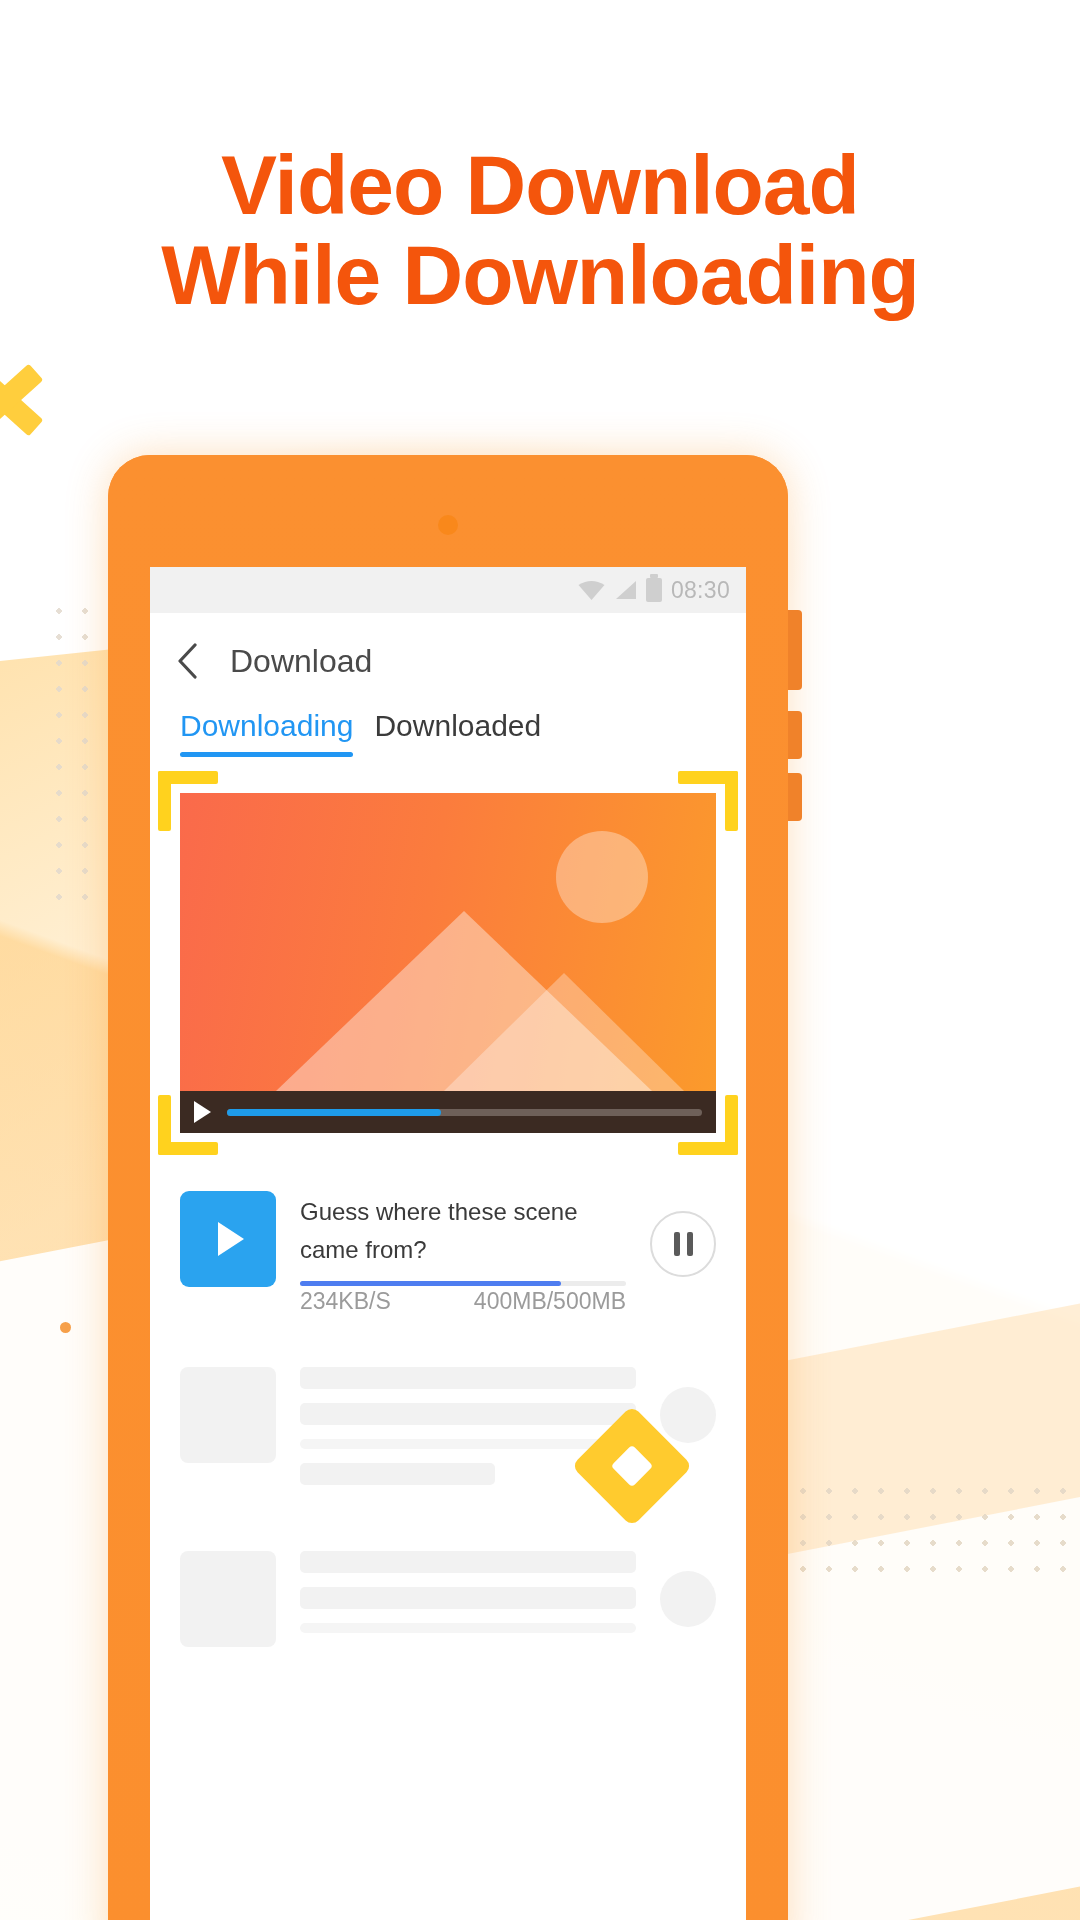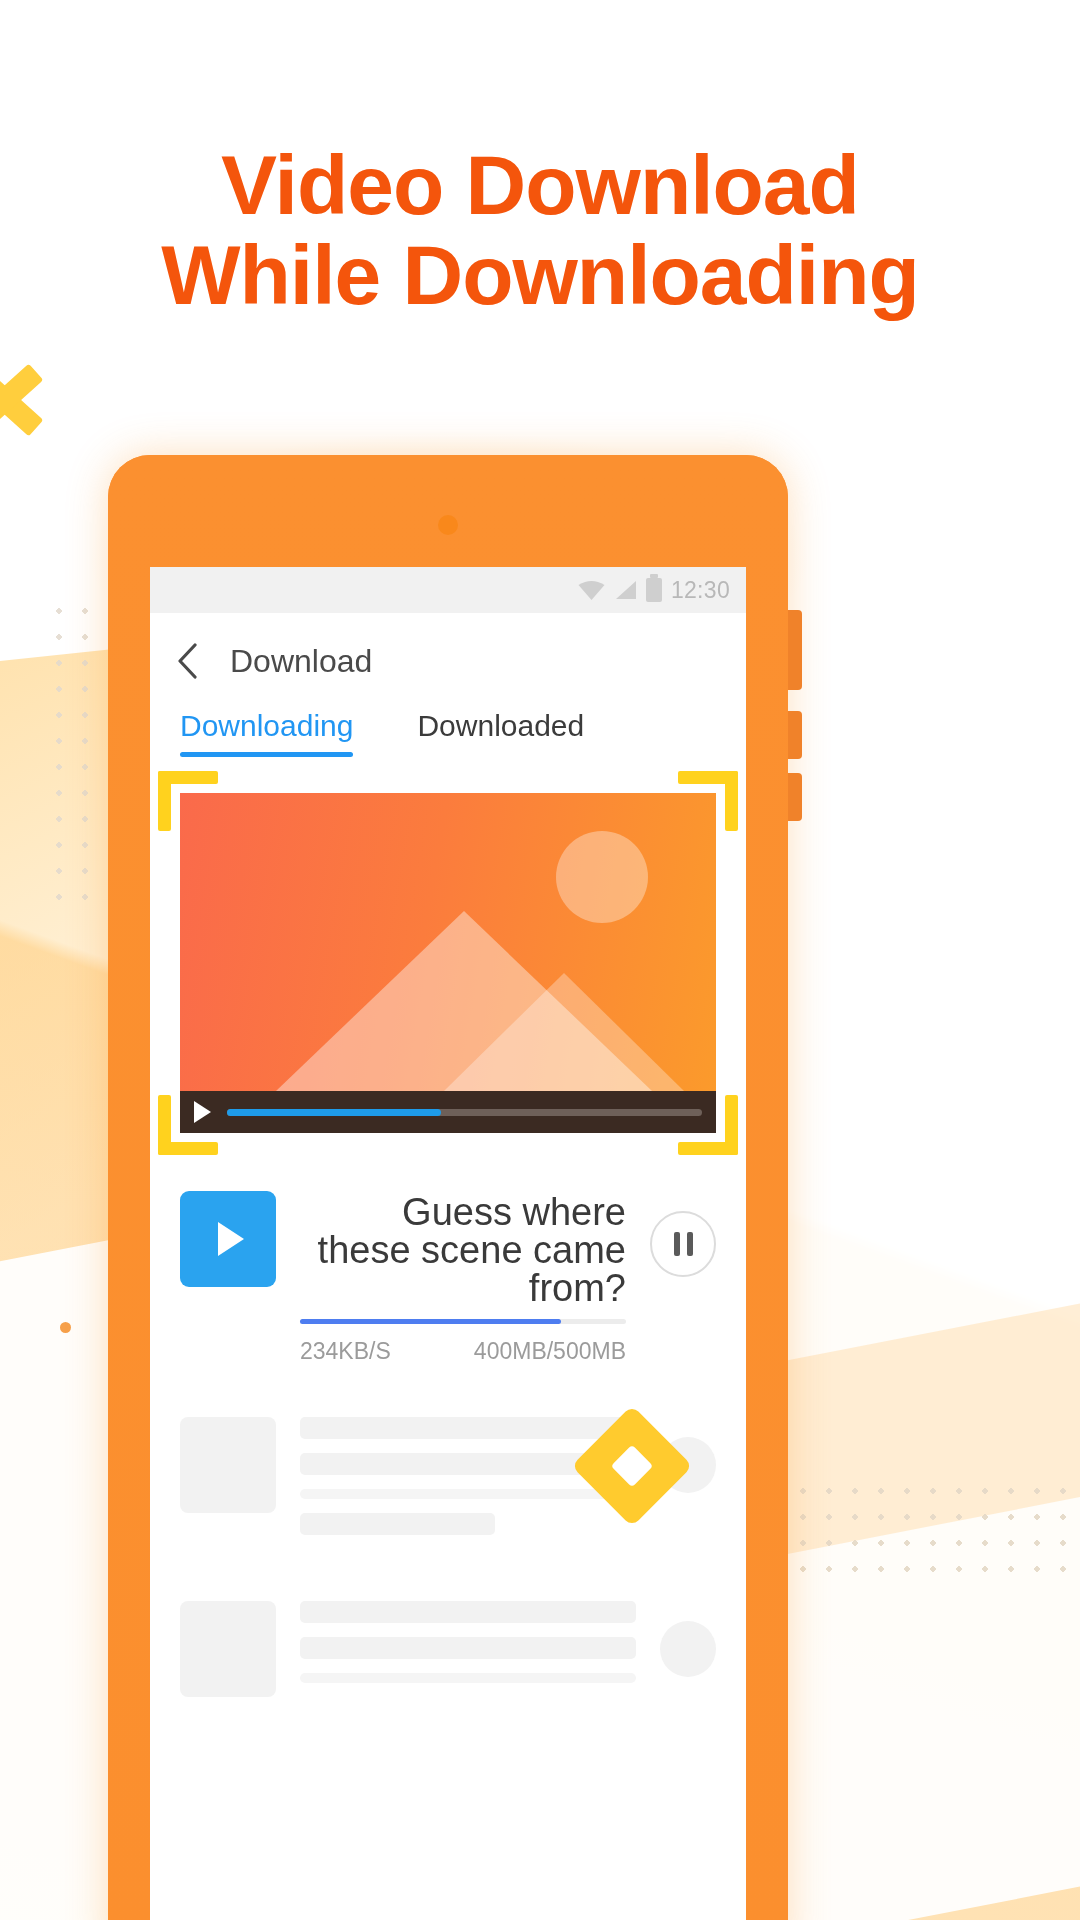--- a/index.html
+++ b/index.html
@@ -155,21 +155,21 @@
 
   
   .appbar {
     height: 96px; display: flex; align-items: center; padding-left: 26px; gap: 32px;
     background: #ffffff;
   }
   .back-icon { width: 22px; height: 36px; }
   .appbar-title { font-size: 32px; color: #4A4A4A; }
 
   
-  .tabs { display: flex; gap: 64px; padding: 0 30px; background:#fff; }
+  .tabs { display: flex; gap: 21px; padding: 0 30px; background:#fff; }
   .tab {
     font-size: 30px; padding-bottom: 14px; position: relative; color: #3B3B3B;
   }
   .tab.active { color: #2196F3; }
   .tab.active::after {
     content:""; position: absolute; left: 0; right: 0; bottom: 0;
     height: 5px; background: #2196F3; border-radius: 3px;
   }
 
   
@@ -223,24 +223,24 @@
   
   .dl-item { display: flex; align-items: flex-start; margin: 58px 30px 0 30px; gap: 24px; }
   .dl-thumb {
     width: 96px; height: 96px; background: #2AA3EF; border-radius: 9px; flex: none;
     display: flex; align-items: center; justify-content: center;
   }
   .dl-thumb .tri { width:0;height:0;border-left: 26px solid #fff;
                    border-top: 17px solid transparent; border-bottom: 17px solid transparent;
                    margin-left: 6px; }
   .dl-mid { flex: 1; padding-top: 2px; }
-  .dl-title { font-size: 38px; color: #3A3A3A; line-height: 38px; text-align: right; }
+  .dl-title { font-size: 24px; color: #3A3A3A; line-height: 38px; }
   .dl-bar { margin-top: 12px; height: 5px; background: #ECECEC; border-radius: 3px; position: relative; }
   .dl-bar .fill { position: absolute; left:0; top:0; bottom:0; background: #4E7DF0; border-radius: 3px; }
-  .dl-meta { display: flex; justify-content: space-between; margin-top: 14px; }
+  .dl-meta { display: flex; justify-content: space-between; margin-top: 2px; }
   .dl-meta span { font-size: 23px; color: #9B9B9B; }
   .dl-pause {
     width: 66px; height: 66px; border-radius: 50%; border: 2px solid #DCDCDC;
     display: flex; align-items: center; justify-content: center; gap: 7px; flex: none; margin-top: 20px;
   }
   .dl-pause i { display:block; width: 6px; height: 24px; background: #5A5A5A; border-radius: 2px; }
 
   
   .skel-row { display: flex; gap: 24px; margin: 52px 30px 0 30px; align-items: flex-start; }
   .skel-thumb { width: 96px; height: 96px; background: #F2F2F2; border-radius: 8px; flex: none; }
@@ -289,21 +289,21 @@
     <div class="screen">
 
       <div class="statusbar">
         <svg class="ic-wifi" viewBox="0 0 27 20">
           <path d="M13.5 20 L0.5 5 Q13.5 -3 26.5 5 Z" fill="#CFCFCF"></path>
         </svg>
         <svg class="ic-signal" viewBox="0 0 23 20">
           <path d="M22 1 L22 19 L2 19 Z" fill="#CFCFCF"></path>
         </svg>
         <div class="ic-battery"></div>
-        <div class="sb-time">12:30</div>
+        <div class="sb-time">08:30</div>
       </div>
 
       <div class="appbar">
         <svg class="back-icon" viewBox="0 0 22 36">
           <path d="M19 2 L4 18 L19 34" fill="none" stroke="#4A4A4A" stroke-width="3.2" stroke-linecap="round" stroke-linejoin="round"></path>
         </svg>
         <div class="appbar-title">Download</div>
       </div>
 
       <div class="tabs">

